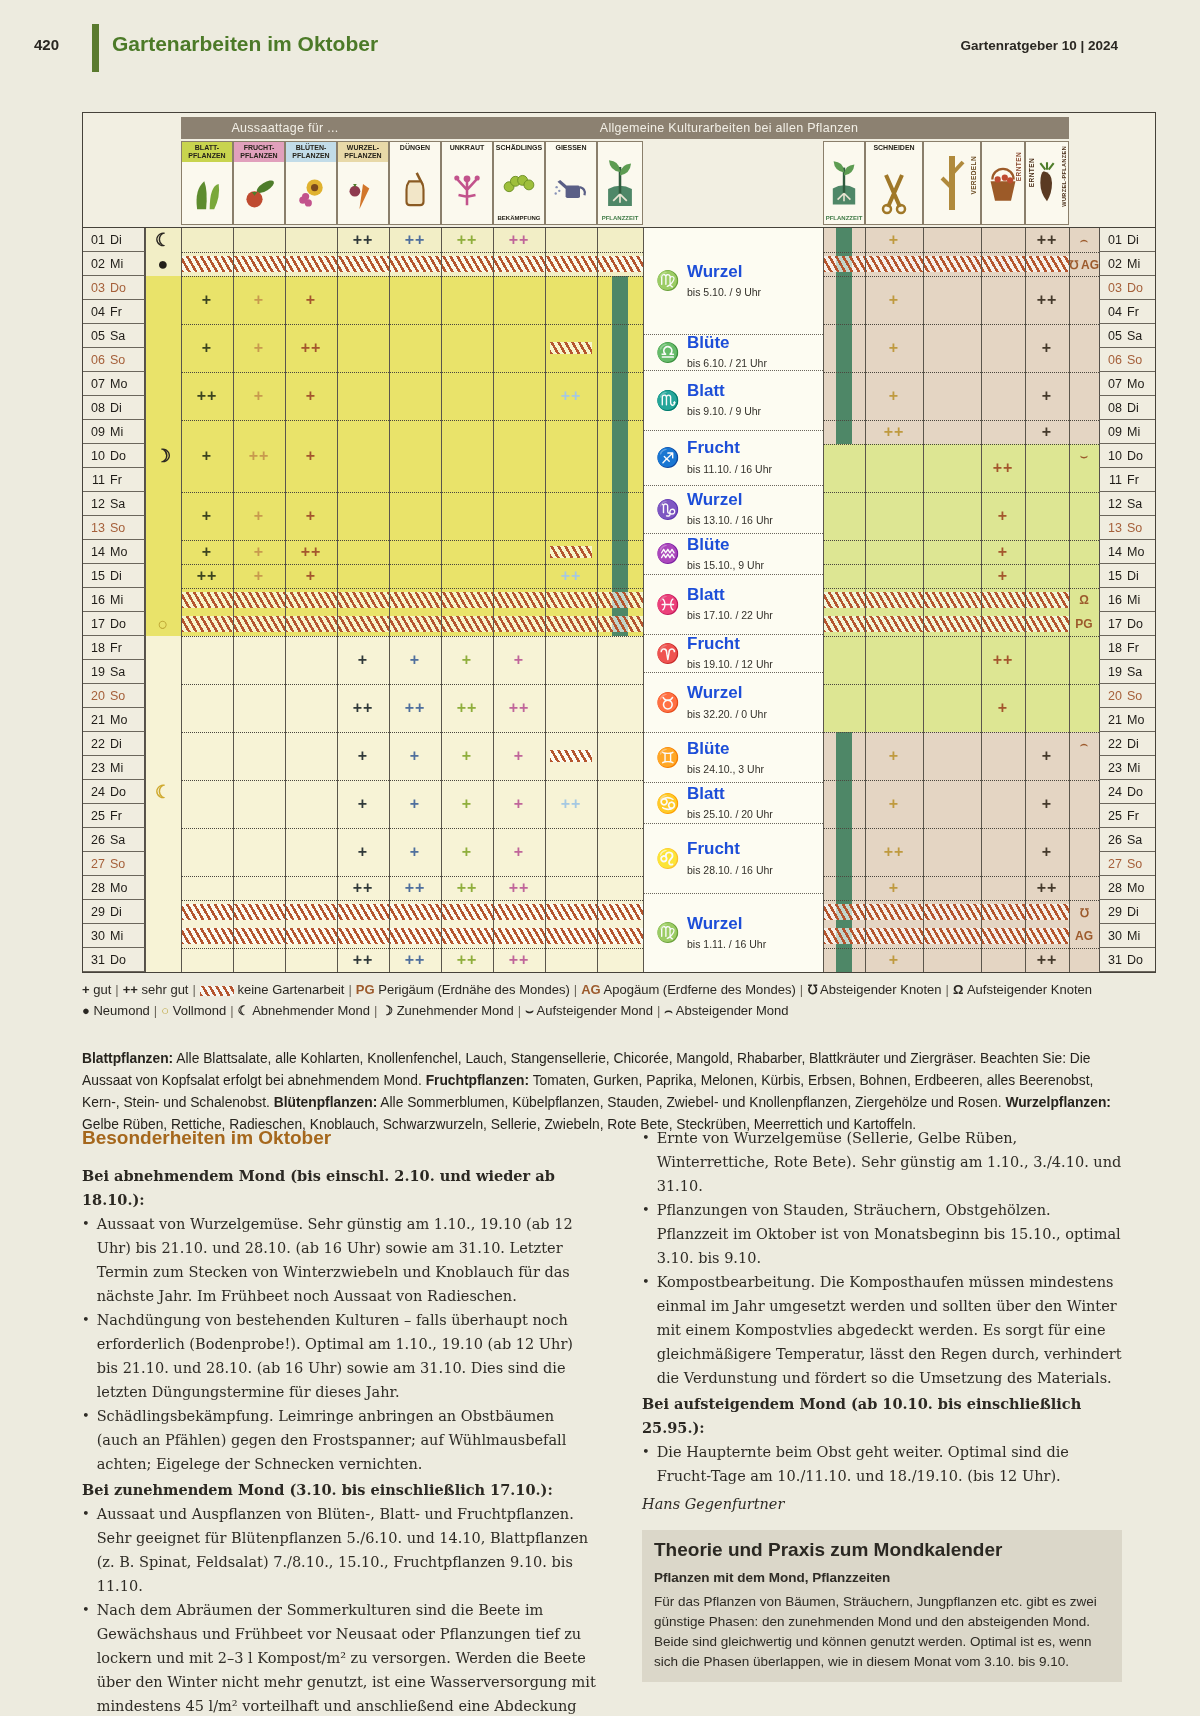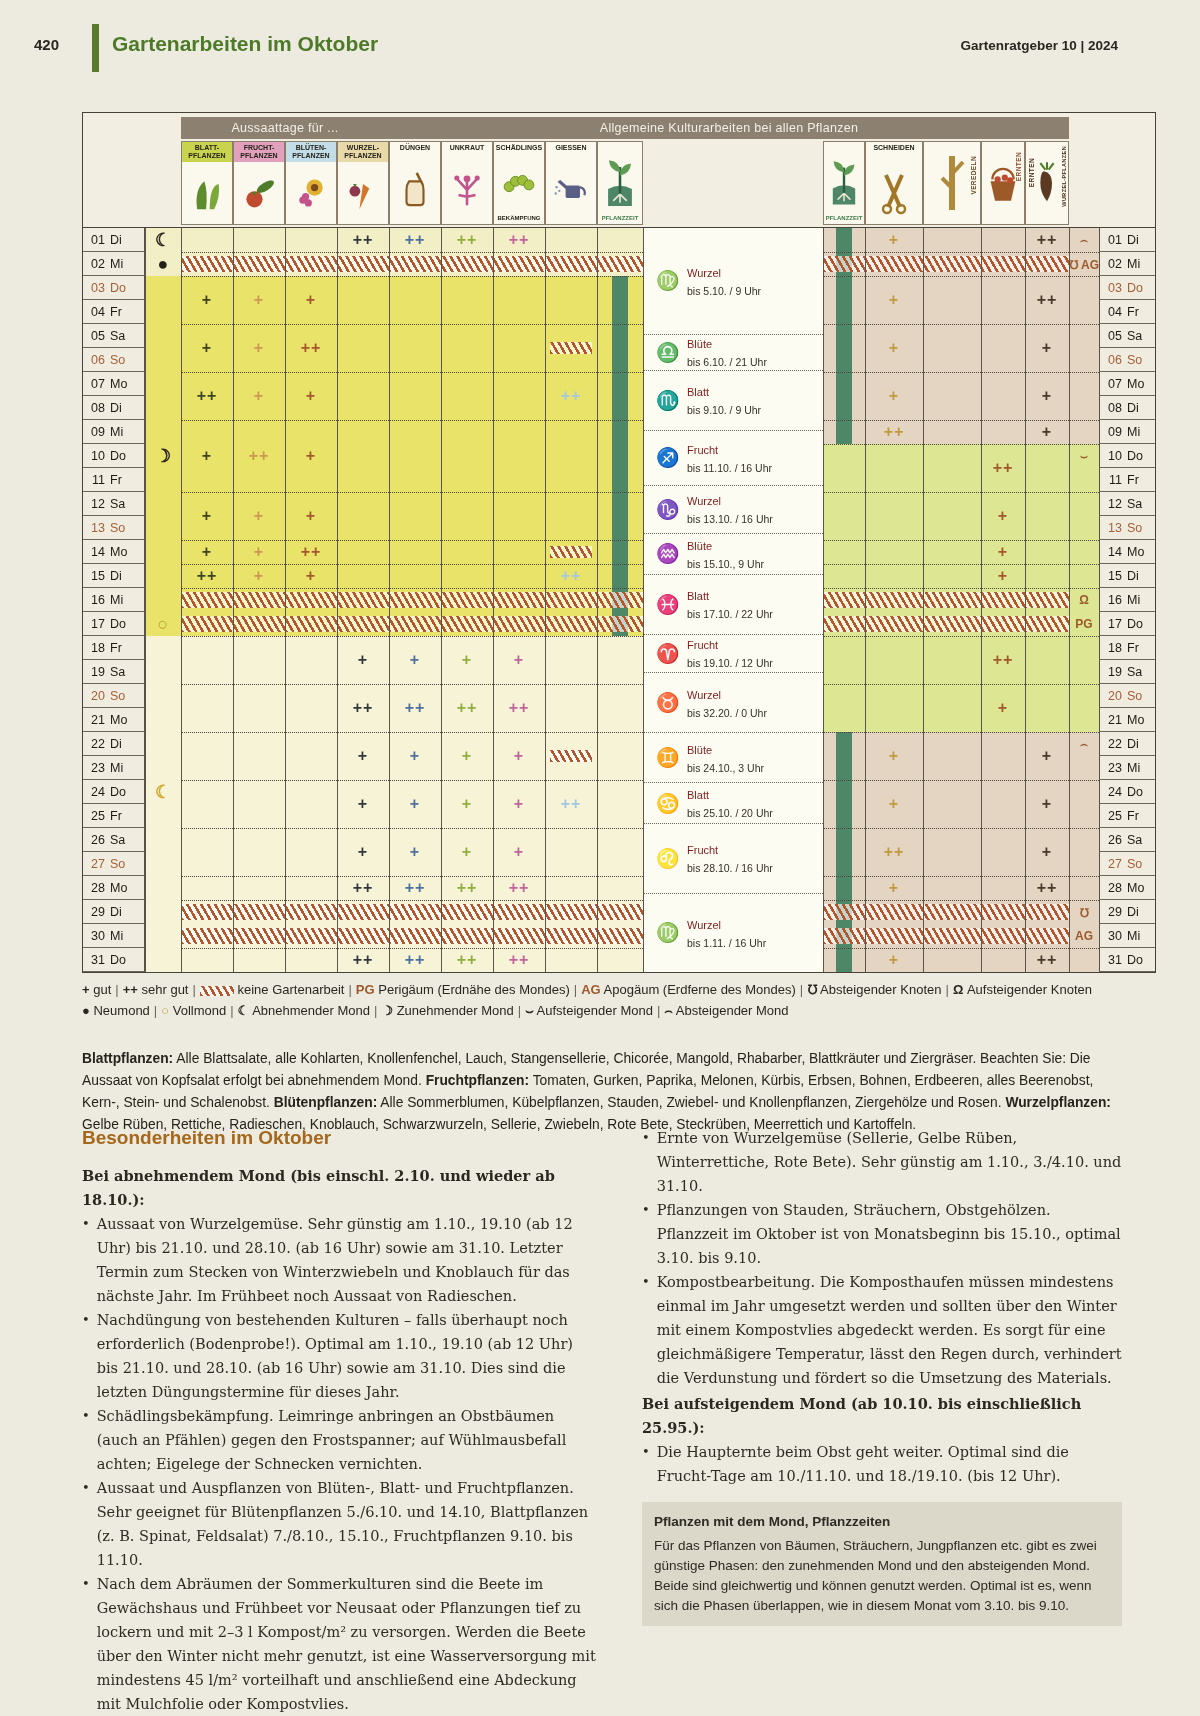--- a/index.html
+++ b/index.html
@@ -35,21 +35,21 @@
   .hatch{position:absolute;height:16px;z-index:3;
          background:repeating-linear-gradient(60deg,#b5552e 0 2.5px,rgba(255,255,255,.65) 2.5px 6px);}
   .mark{position:absolute;z-index:5;font-weight:bold;font-size:16px;letter-spacing:1px;transform:translate(-50%,-50%);}
   .moon{position:absolute;z-index:5;transform:translate(-50%,-50%);font-size:18px;line-height:1;}
   .mevent{position:absolute;z-index:5;transform:translate(-50%,-50%);font-size:12px;font-weight:bold;color:#9c5a2c;}
   .gbar{position:absolute;width:16px;background:#4e8767;z-index:2;}
   #zod{position:absolute;left:560px;top:0;width:180px;height:744px;background:#fdfcf2;z-index:3;}
   .zentry{position:absolute;left:0;width:180px;display:flex;align-items:center;gap:9px;padding-left:13px;box-sizing:border-box;}
   .zentry.sep{border-top:1px dotted #6b665c;}
   .zsign{font-size:19px;color:#2b2822;width:22px;text-align:center;}
-  .ztitle{font-size:11px;font-weight:normal;color:#7f1d1d;line-height:1.2;}
+  .ztitle{font-size:17px;font-weight:bold;color:#1d4ed8;line-height:1.2;}
   .zsub{font-size:10.5px;color:#33302a;line-height:1.2;}
   
   #legend{position:absolute;left:82px;top:980px;width:1040px;font-size:13px;color:#2a2722;line-height:1.6;}
   .lsym{font-weight:bold;}
   .lsym.brown{color:#9c5a2c;}
   .lsym.gold{color:#b89f2e;}
   .lsep{color:#6b665c;padding:0 4px;}
   .lswatch{display:inline-block;width:34px;height:10px;vertical-align:middle;
            background:repeating-linear-gradient(60deg,#b5552e 0 2.5px,rgba(255,255,255,.6) 2.5px 6px);}
   #intro{position:absolute;left:82px;top:1034px;width:1038px;font-size:13.8px;line-height:22px;color:#26231d;}
@@ -754,20 +754,21 @@
         <span>Aussaat von Wurzelgemüse. Sehr günstig am 1.10., 19.10 (ab 12 Uhr) bis 21.10. und 28.10. (ab 16 Uhr) sowie am 31.10. Letzter Termin zum Stecken von Winterzwiebeln und Knoblauch für das nächste Jahr. Im Frühbeet noch Aussaat von Radieschen.</span>
       </div>
     <div class="bullet">
         <span class="bdot">•</span>
         <span>Nachdüngung von bestehenden Kulturen – falls überhaupt noch erforderlich (Bodenprobe!). Optimal am 1.10., 19.10 (ab 12 Uhr) bis 21.10. und 28.10. (ab 16 Uhr) sowie am 31.10. Dies sind die letzten Düngungstermine für dieses Jahr.</span>
       </div>
     <div class="bullet">
         <span class="bdot">•</span>
         <span>Schädlingsbekämpfung. Leimringe anbringen an Obstbäumen (auch an Pfählen) gegen den Frostspanner; auf Wühlmausbefall achten; Eigelege der Schnecken vernichten.</span>
       </div>
+    <div class="subbold">Bei zunehmendem Mond (3.10. bis einschließlich 17.10.):</div>
     <div class="bullet">
         <span class="bdot">•</span>
         <span>Aussaat und Auspflanzen von Blüten-, Blatt- und Fruchtpflanzen. Sehr geeignet für Blütenpflanzen 5./6.10. und 14.10, Blattpflanzen (z. B. Spinat, Feldsalat) 7./8.10., 15.10., Fruchtpflanzen 9.10. bis 11.10.</span>
       </div>
     <div class="bullet">
         <span class="bdot">•</span>
         <span>Nach dem Abräumen der Sommerkulturen sind die Beete im Gewächshaus und Frühbeet vor Neusaat oder Pflanzungen tief zu lockern und mit 2–3 l Kompost/m² zu versorgen. Werden die Beete über den Winter nicht mehr genutzt, ist eine Wasserversorgung mit mindestens 45 l/m² vorteilhaft und anschließend eine Abdeckung mit Mulchfolie oder Kompostvlies.</span>
       </div>
   </div>
   <div class="col right">
@@ -781,18 +782,20 @@
       </div>
     <div class="bullet">
         <span class="bdot">•</span>
         <span>Kompostbearbeitung. Die Komposthaufen müssen mindestens einmal im Jahr umgesetzt werden und sollten über den Winter mit einem Kompostvlies abgedeckt werden. Es sorgt für eine gleichmäßigere Temperatur, lässt den Regen durch, verhindert die Verdunstung und fördert so die Umsetzung des Materials.</span>
       </div>
     <div class="subbold">Bei aufsteigendem Mond (ab 10.10. bis einschließlich 25.95.):</div>
     <div class="bullet">
         <span class="bdot">•</span>
         <span>Die Haupternte beim Obst geht weiter. Optimal sind die Frucht-Tage am 10./11.10. und 18./19.10. (bis 12 Uhr).</span>
       </div>
+    <div class="author">Hans Gegenfurtner</div>
     <div id="infobox">
+      <div class="ititle">Theorie und Praxis zum Mondkalender</div>
       <div class="isub">Pflanzen mit dem Mond, Pflanzzeiten</div>
       <div class="itext">Für das Pflanzen von Bäumen, Sträuchern, Jungpflanzen etc. gibt es zwei günstige Phasen: den zunehmenden Mond und den absteigenden Mond. Beide sind gleichwertig und können genutzt werden. Optimal ist es, wenn sich die Phasen überlappen, wie in diesem Monat vom 3.10. bis 9.10.</div>
     </div>
   </div>
 </div>
 
 </body></html>

